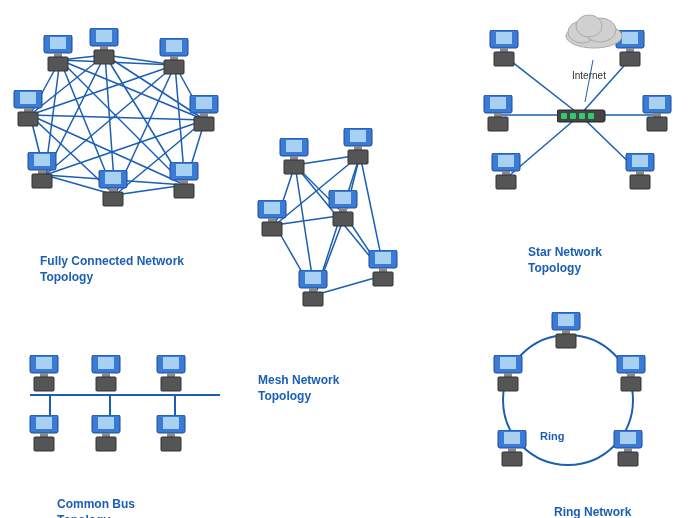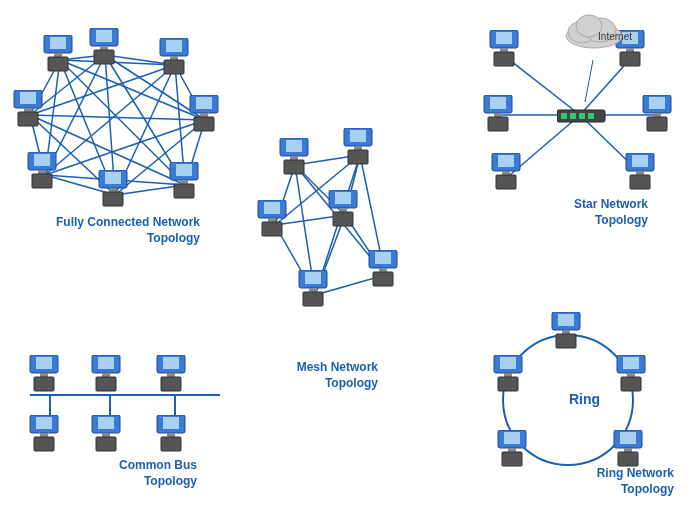--- a/index.html
+++ b/index.html
@@ -17,25 +17,26 @@
       position: relative;
     }
     svg.main-svg {
       position: absolute;
       top: 0; left: 0;
       width: 700px;
       height: 518px;
     }
     .label {
       position: absolute;
-      text-align: right;
+      text-align: left;
       font-size: 12px;
       font-weight: bold;
       color: #1a5fb4;
       line-height: 1.3;
+      margin-top: 39px;
     }
   </style>
 </head>
 <body>
 
 <div class="diagram-area">
   <svg class="main-svg">
     <defs>
       <marker id="none" markerWidth="0" markerHeight="0"></marker>
     </defs>
@@ -334,37 +335,37 @@
     <rect x="2" y="0" width="28" height="18" rx="2" fill="#3a7bd5" stroke="#1a4a9a" stroke-width="1"></rect>
     <rect x="8" y="2" width="16" height="12" fill="#a8d0f0"></rect>
     <rect x="12" y="18" width="8" height="4" fill="#888"></rect>
     <rect x="6" y="22" width="20" height="14" rx="1" fill="#555" stroke="#333" stroke-width="1"></rect>
   </svg>
 
   <div class="label" style="left:40px;top:215px;width:160px">
     Fully Connected Network<br>Topology
   </div>
 
-  <div class="label" style="left:258px;top:360px;width:120px">
+  <div class="label" style="left:258px;top:334px;width:120px">
     Mesh Network<br>Topology
   </div>
 
-  <div class="label" style="left:528px;top:197px;width:120px">
+  <div class="label" style="left:528px;top:206px;width:120px">
     Star Network<br>Topology
   </div>
 
   <div class="label" style="left:57px;top:458px;width:140px">
     Common Bus<br>Topology
   </div>
 
   <div class="label" style="left:554px;top:466px;width:120px">
     Ring Network<br>Topology
   </div>
 
-  <div class="label" style="left:540px;top:390px;width:60px;font-size:14px">
+  <div class="label" style="left:540px;top:390px;width:60px;font-size:11px">
     Ring
   </div>
 
   <div class="label" style="left:572px;top:30px;width:60px;font-size:10px;color:#333;font-weight:normal">
     Internet
   </div>
 
 </div>
 
 </body></html>

